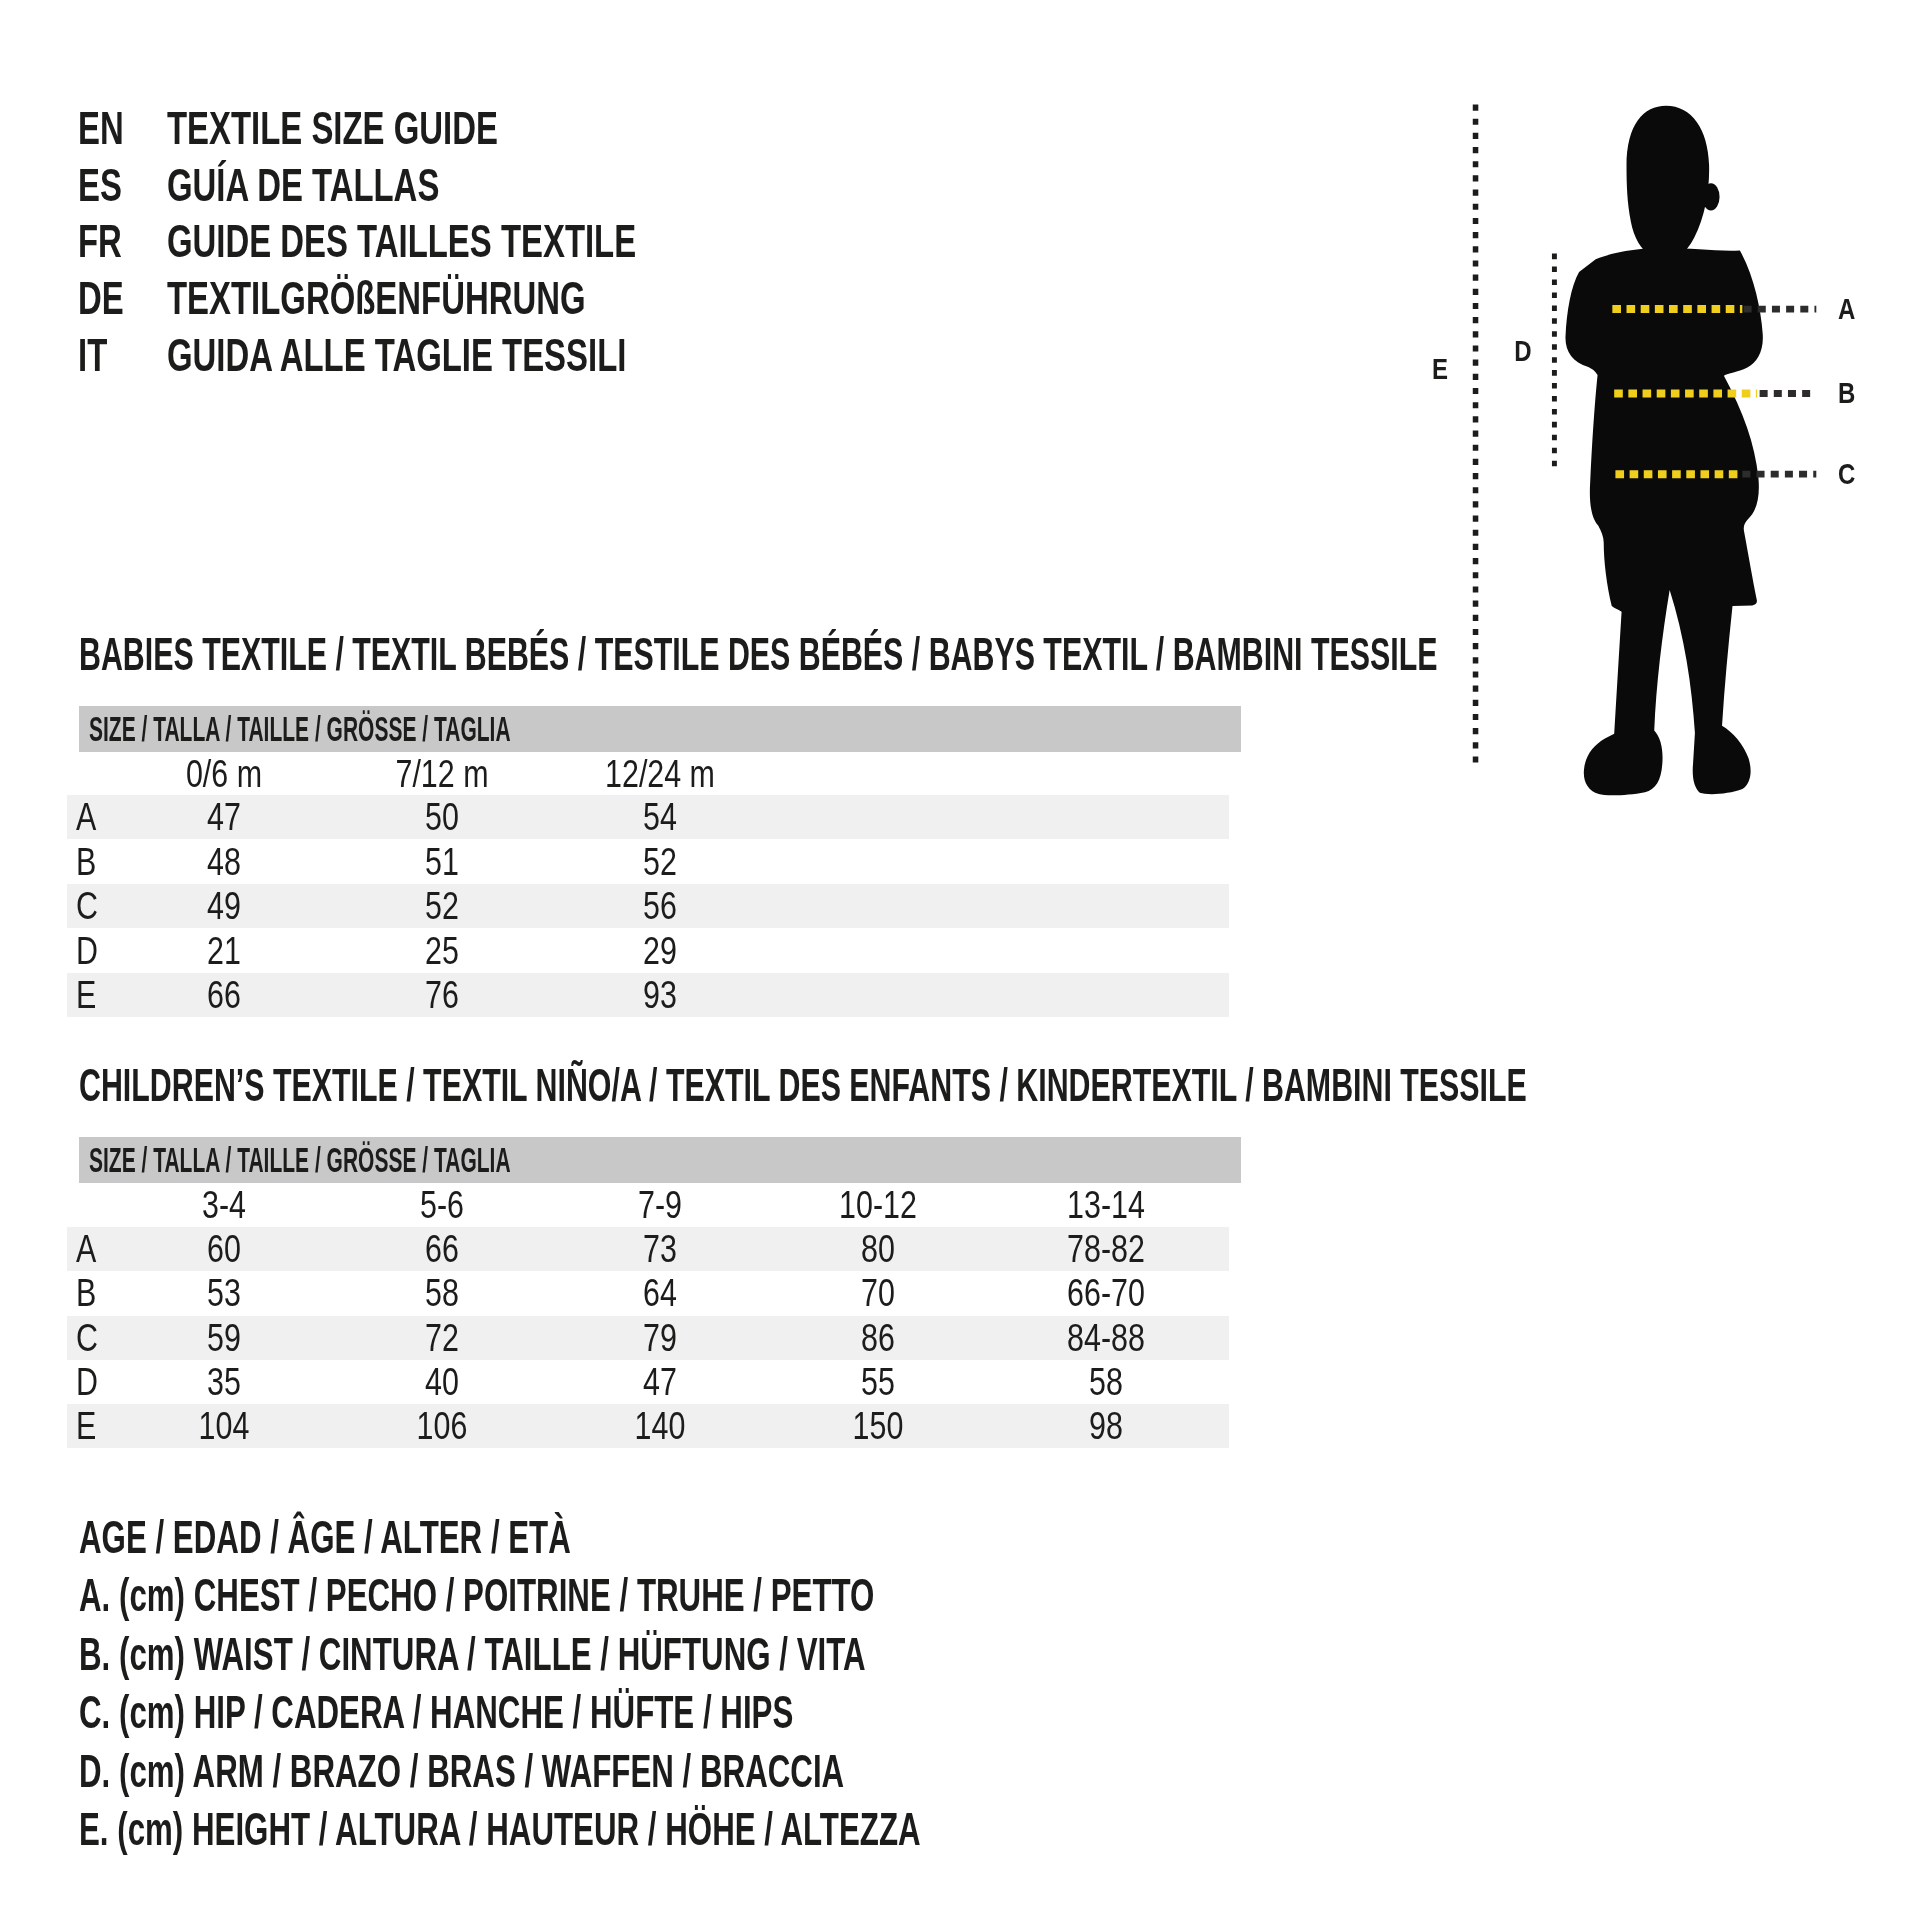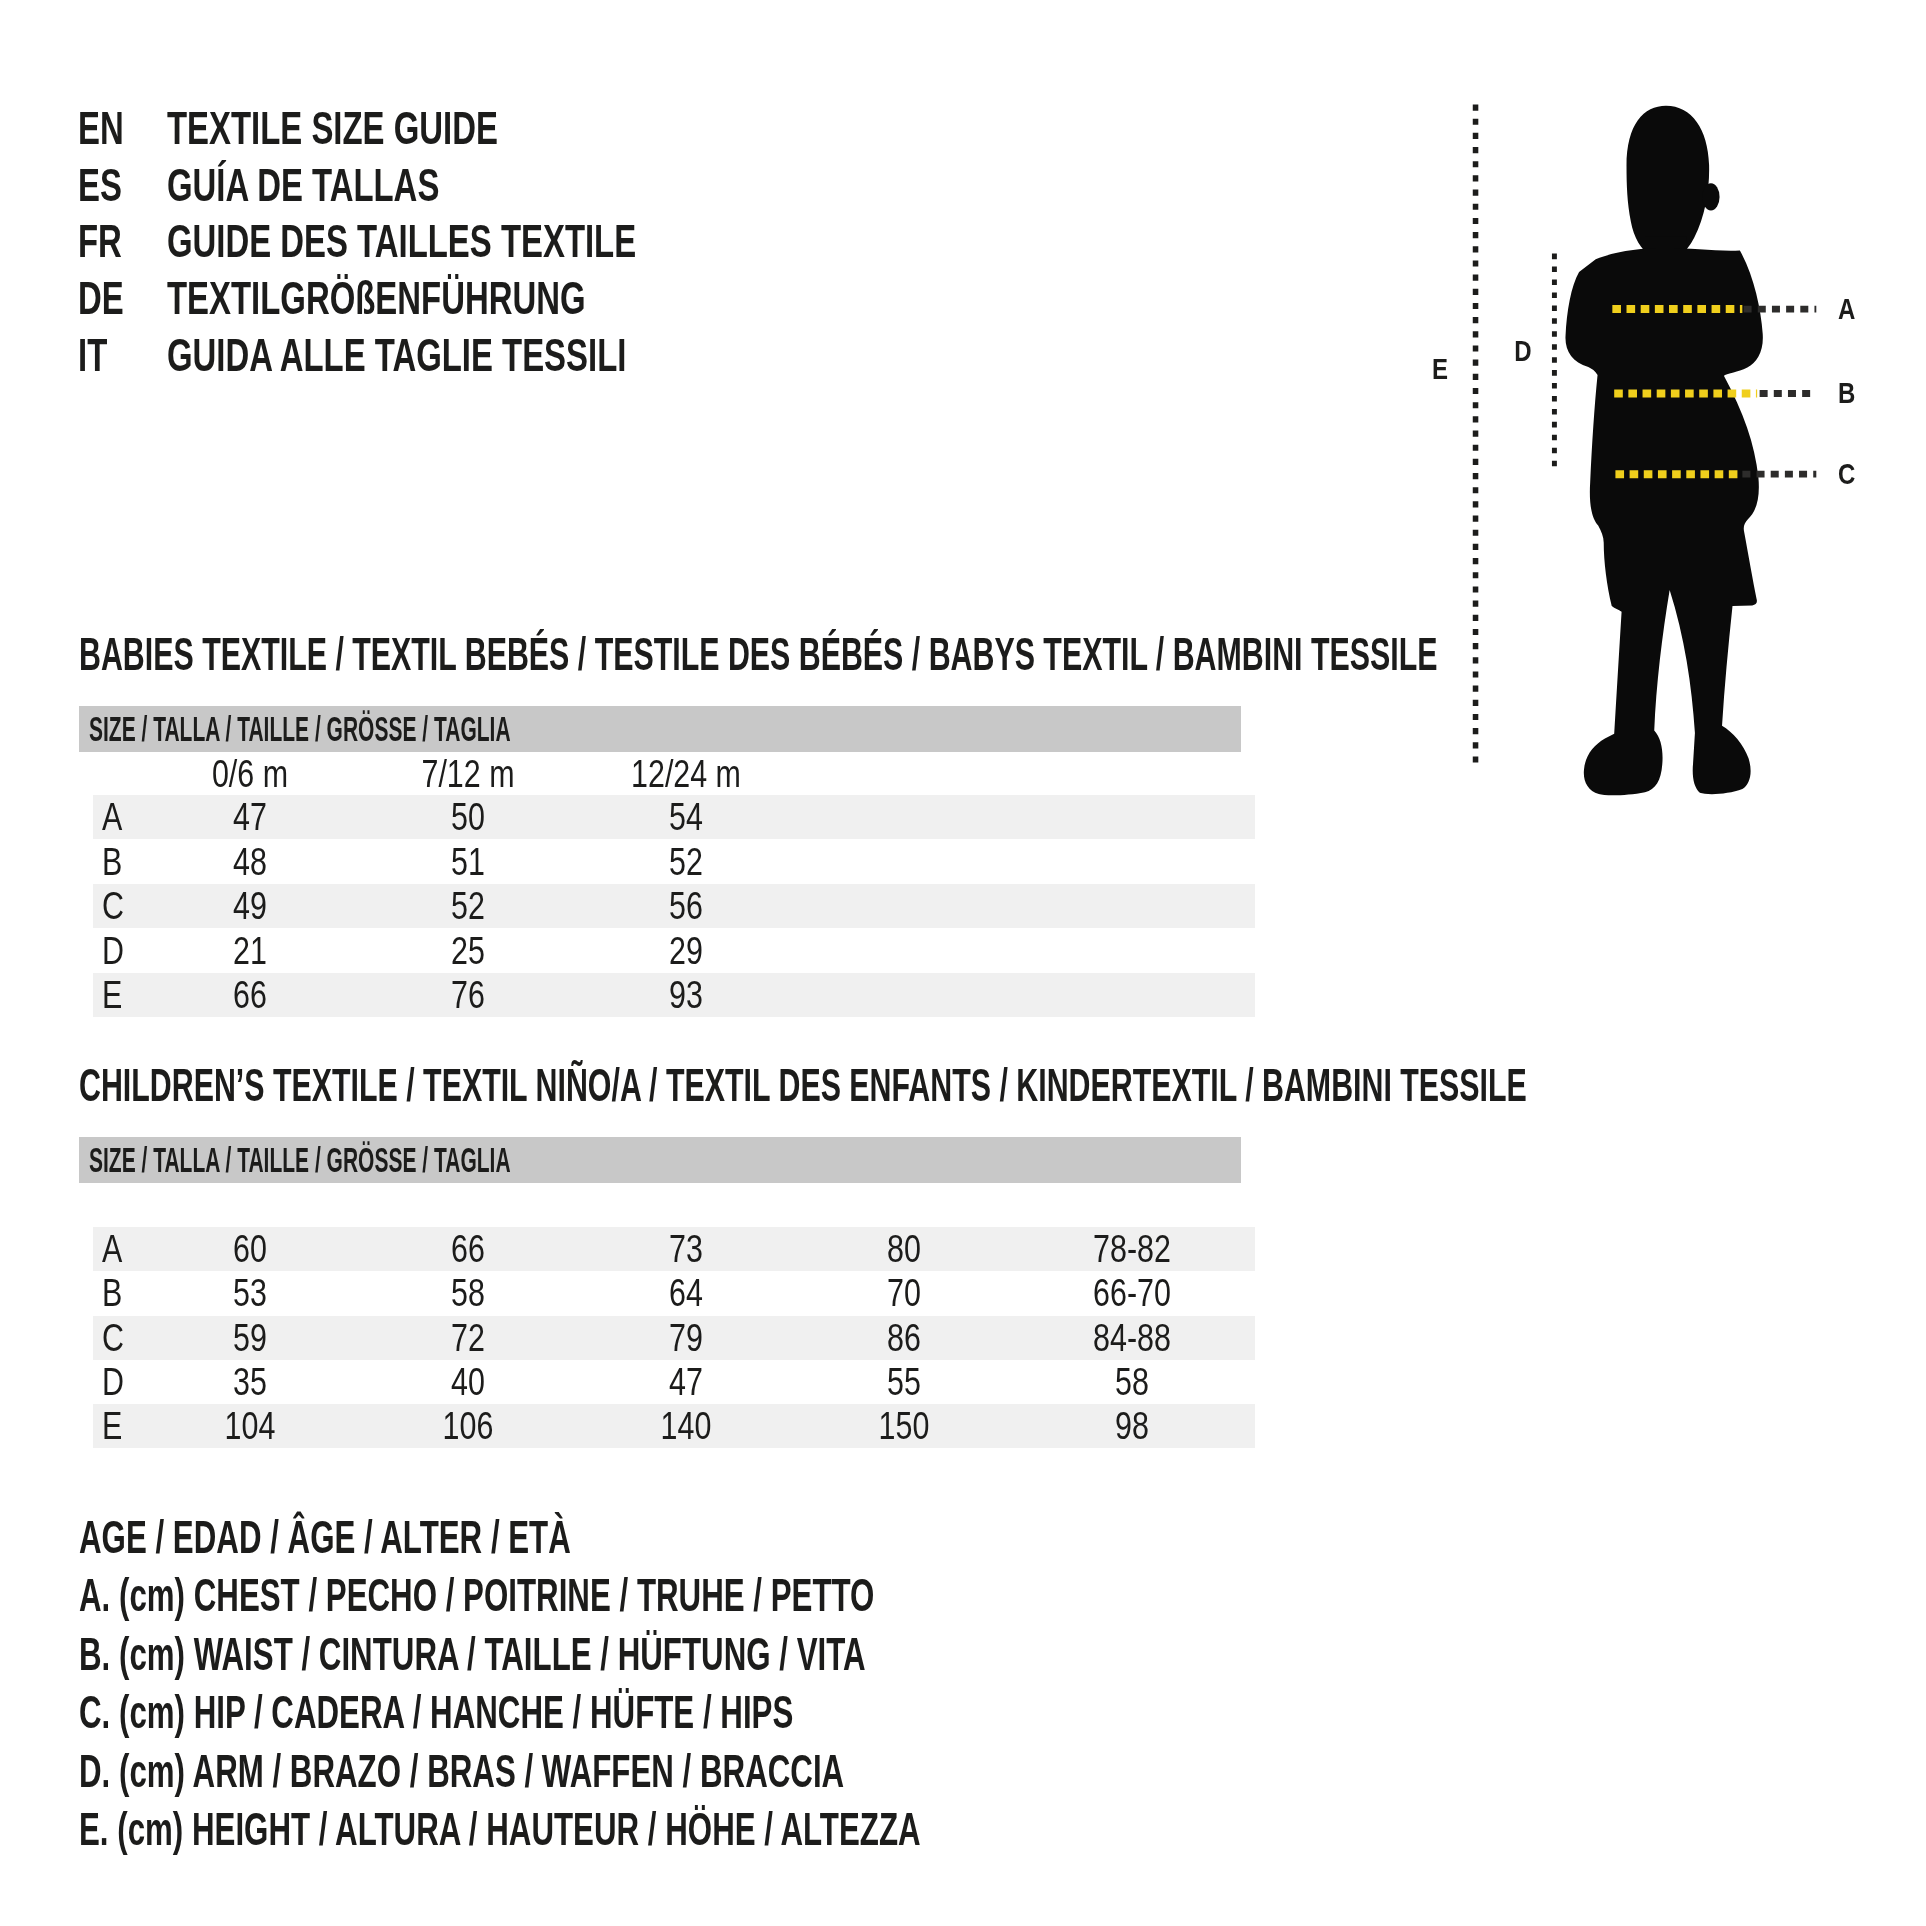--- a/index.html
+++ b/index.html
@@ -22,21 +22,21 @@
     position:absolute; left:79px; font-size:46px; font-weight:bold; line-height:49px;
     transform:scaleX(0.66); transform-origin:left center; white-space:nowrap;
   }
   
   .size-bar { position:absolute; left:79px; width:1162px; height:46px; background:#c8c8c8; }
   .size-bar > span {
     position:absolute; left:10px; top:50%; font-size:35px; font-weight:bold;
     transform:translateY(-50%) scaleX(0.60); transform-origin:left center; white-space:nowrap;
   }
   
-  .trow { position:absolute; left:93px; width:1162px; height:44px; }
+  .trow { position:absolute; left:67px; width:1162px; height:44px; }
   .trow.stripe { background:#f0f0f0; }
   .rl {
     position:absolute; left:8.6px; top:50%; font-size:39px;
     transform:translateY(-50%) scaleX(0.78); transform-origin:left center; white-space:nowrap;
   }
   .cell {
     position:absolute; top:50%; font-size:39px;
     transform:translate(-50%,-50%) scaleX(0.78); white-space:nowrap;
   }
   
@@ -191,20 +191,27 @@
     <span class="cell" style="left:375px">76</span>
     <span class="cell" style="left:593px">93</span>
   </div>
 
   <div class="sec-title" style="top:1061px">CHILDREN’S TEXTILE / TEXTIL NIÑO/A / TEXTIL DES ENFANTS / KINDERTEXTIL / BAMBINI TESSILE</div>
 
   <div class="size-bar" style="top:1137px">
     <span>SIZE / TALLA / TAILLE / GRÖSSE / TAGLIA</span>
   </div>
 
+  <div class="trow" style="top:1183px">
+    <span class="cell" style="left:157px">3-4</span>
+    <span class="cell" style="left:375px">5-6</span>
+    <span class="cell" style="left:593px">7-9</span>
+    <span class="cell" style="left:811px">10-12</span>
+    <span class="cell" style="left:1039px">13-14</span>
+  </div>
 
   <div class="trow stripe" style="top:1227px">
     <span class="rl">A</span>
     <span class="cell" style="left:157px">60</span>
     <span class="cell" style="left:375px">66</span>
     <span class="cell" style="left:593px">73</span>
     <span class="cell" style="left:811px">80</span>
     <span class="cell" style="left:1039px">78-82</span>
   </div>
   <div class="trow" style="top:1271px">

